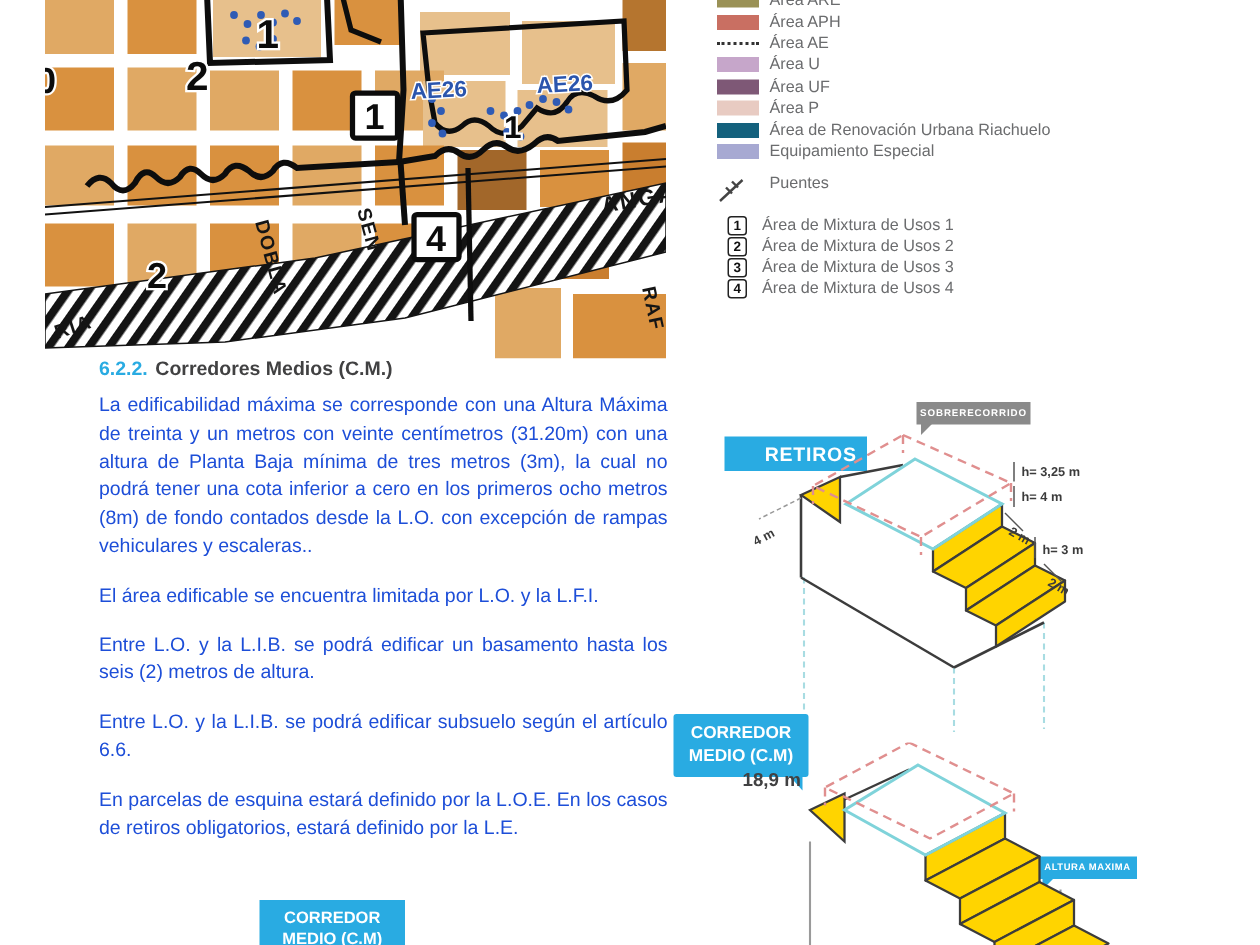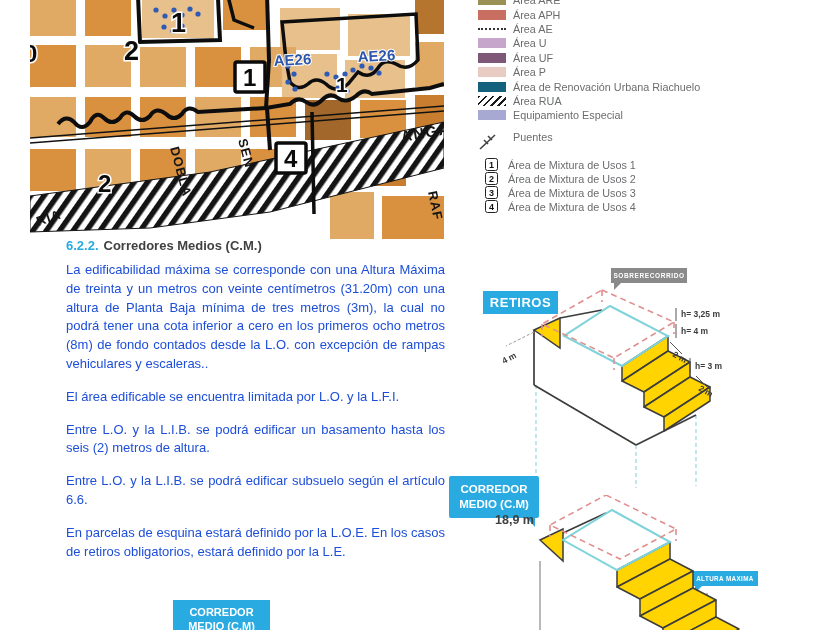--- a/index.html
+++ b/index.html
@@ -27,21 +27,21 @@
           margin:0 10px 0 7px;flex:0 0 11px;}
 
   
   #section{left:66px;top:238px;width:379px;}
   #section h2{margin:0 0 8px 0;font-size:13px;font-weight:bold;color:#414142;}
   #section h2 .num{color:#29abe2;margin-right:5px;}
   #section p{margin:0 0 14px 0;font-size:13px;line-height:18.8px;text-align:justify;color:#1d4ed8;}
 
   
   .bluebox{background:#29abe2;color:#fff;font-weight:bold;text-align:center;}
-  #retiros-label{left:483px;top:291px;width:75px;height:23px;font-size:13px;line-height:23px;letter-spacing:.5px;}
+  #retiros-label{left:483px;top:291px;width:75px;height:23px;font-size:13px;line-height:23px;letter-spacing:.5px;padding-left:20px;}
   #sobre-label{left:611px;top:268px;width:76px;height:15px;background:#8a8a8a;color:#fff;
                font-size:6.5px;font-weight:bold;text-align:center;line-height:15px;letter-spacing:.6px;}
   #sobre-label:after{content:"";position:absolute;left:3px;bottom:-7px;width:0;height:0;
                border-top:8px solid #8a8a8a;border-right:8px solid transparent;}
   #corredor-bubble{left:449px;top:476px;width:90px;height:42px;font-size:11.5px;line-height:15px;
                padding-top:6px;box-sizing:border-box;border-radius:2px;}
   #corredor-bubble:after{content:"";position:absolute;right:4px;bottom:-9px;width:0;height:0;
                border-top:10px solid #29abe2;border-left:9px solid transparent;}
   #altura-total{left:495px;top:513px;width:70px;font-size:12.5px;font-weight:bold;color:#414142;}
   #altura-max{left:692px;top:571px;width:66px;height:15px;font-size:6.3px;line-height:15px;letter-spacing:.4px;}
@@ -193,24 +193,20 @@
   </div>
   <div class="lrow">
     <span class="sw" style="background: rgb(232, 203, 194);"></span>
     <span class="ltxt">Área P</span>
   </div>
   <div class="lrow">
     <span class="sw" style="background: rgb(20, 97, 125);"></span>
     <span class="ltxt">Área de Renovación Urbana Riachuelo</span>
   </div>
   <div class="lrow">
-    <span class="sw hatch"></span>
-    <span class="ltxt">Área RUA</span>
-  </div>
-  <div class="lrow">
     <span class="sw" style="background: rgb(167, 169, 210);"></span>
     <span class="ltxt">Equipamiento Especial</span>
   </div>
   <div class="lrow puentes">
     <span class="sw">
       <svg width="20" height="20" viewBox="0 0 20 20">
         <g stroke="#444" stroke-width="1.6" fill="none">
           <line x1="2" y1="17" x2="17" y2="3"></line>
           <line x1="6" y1="8" x2="10" y2="12"></line>
           <line x1="10" y1="4" x2="14" y2="8"></line>

